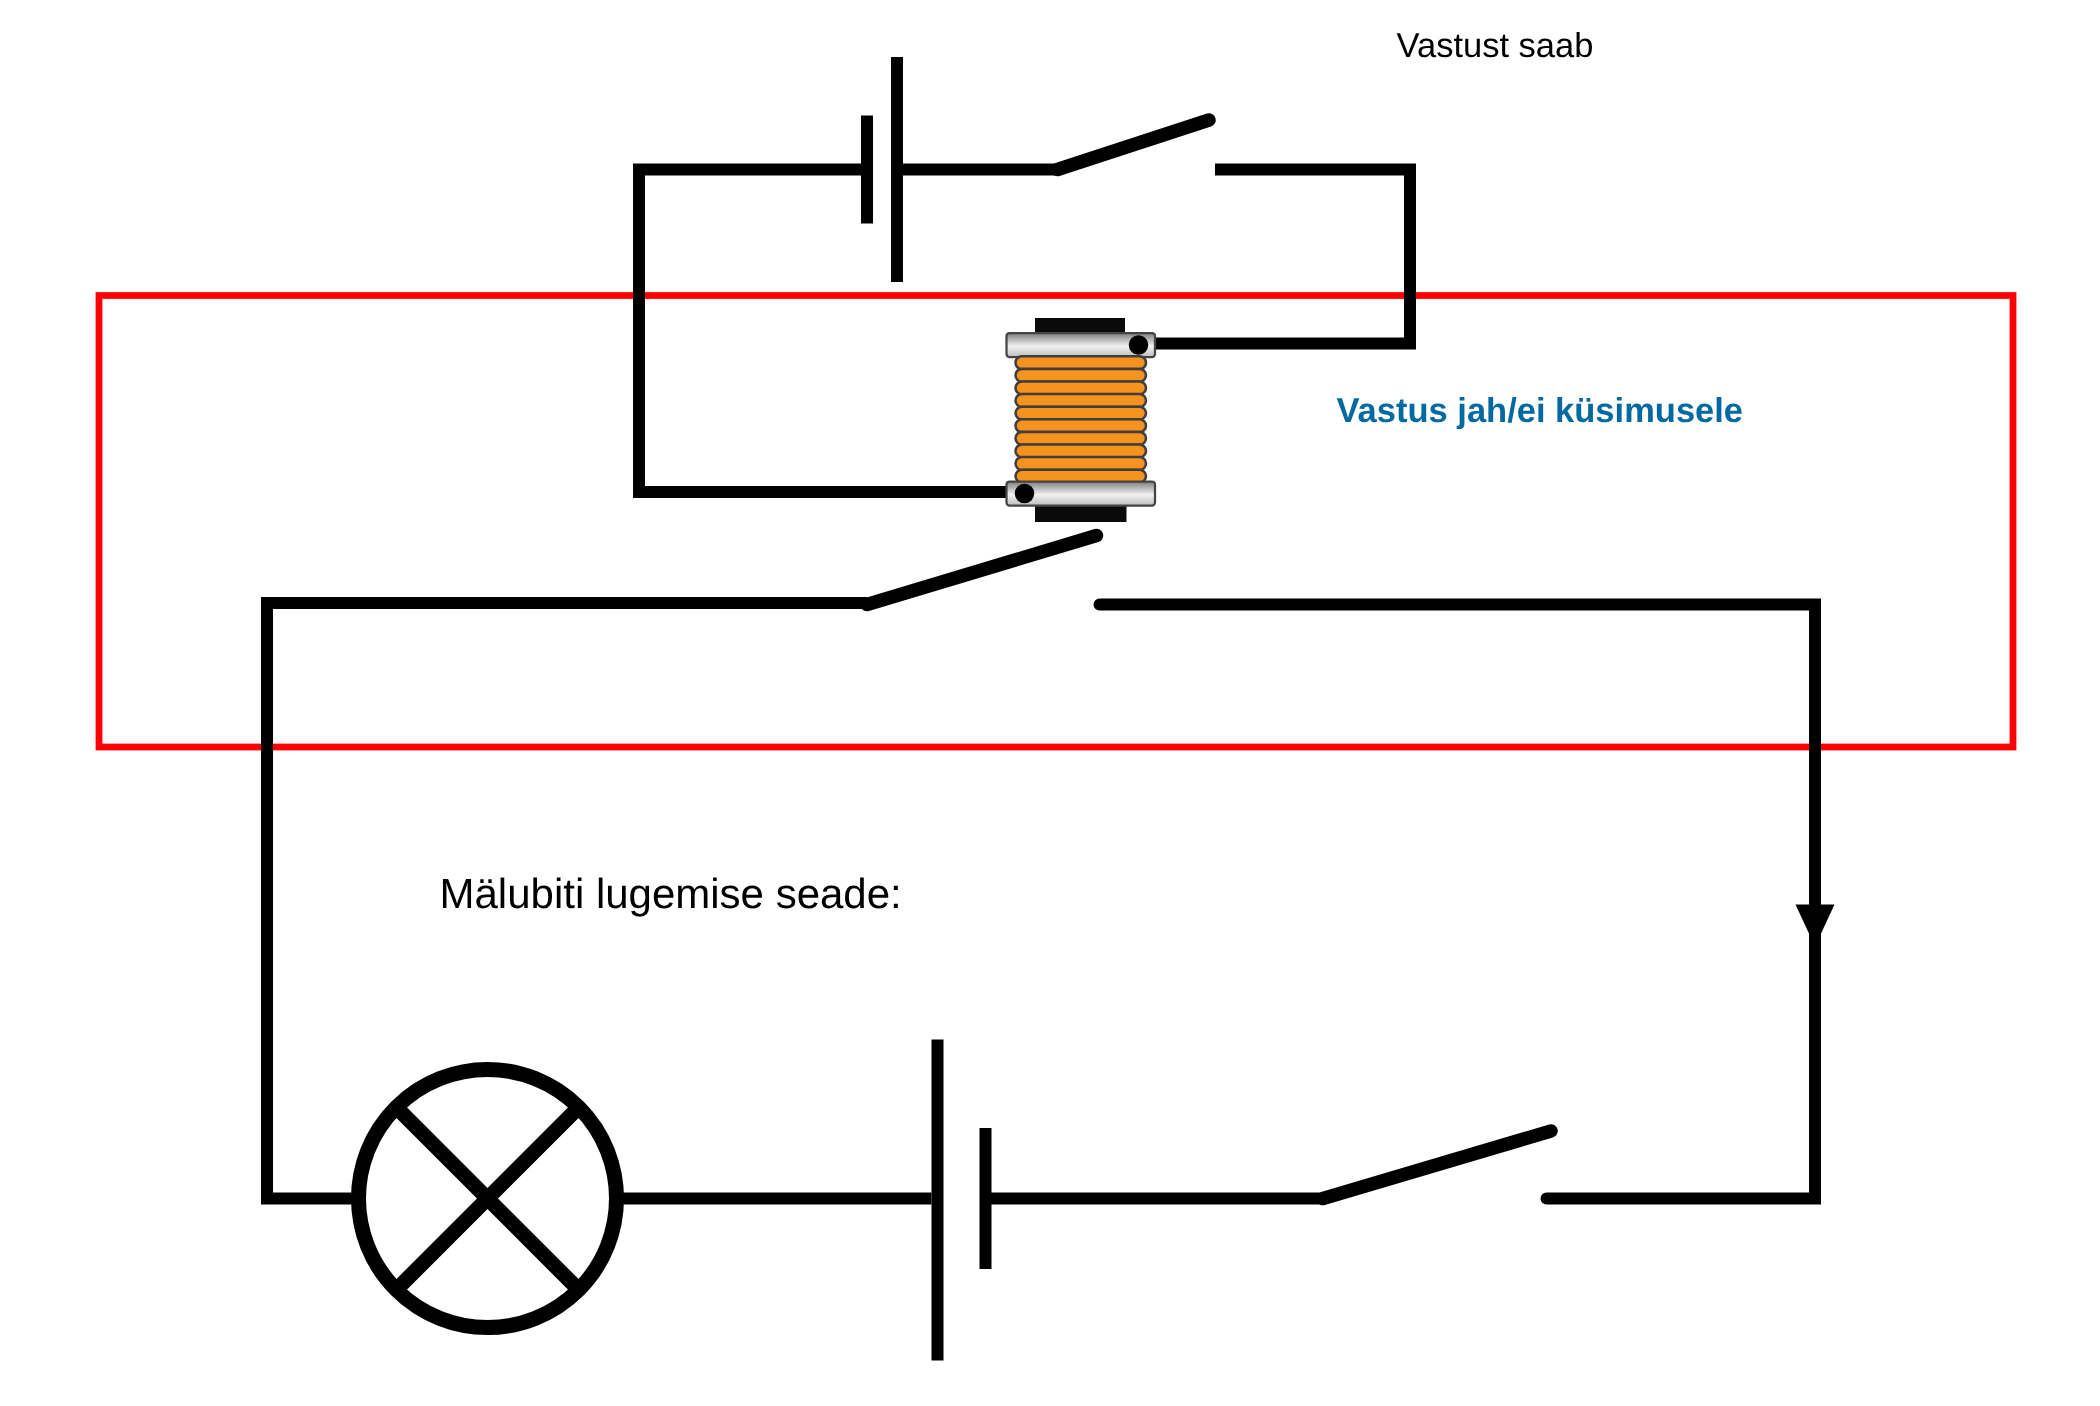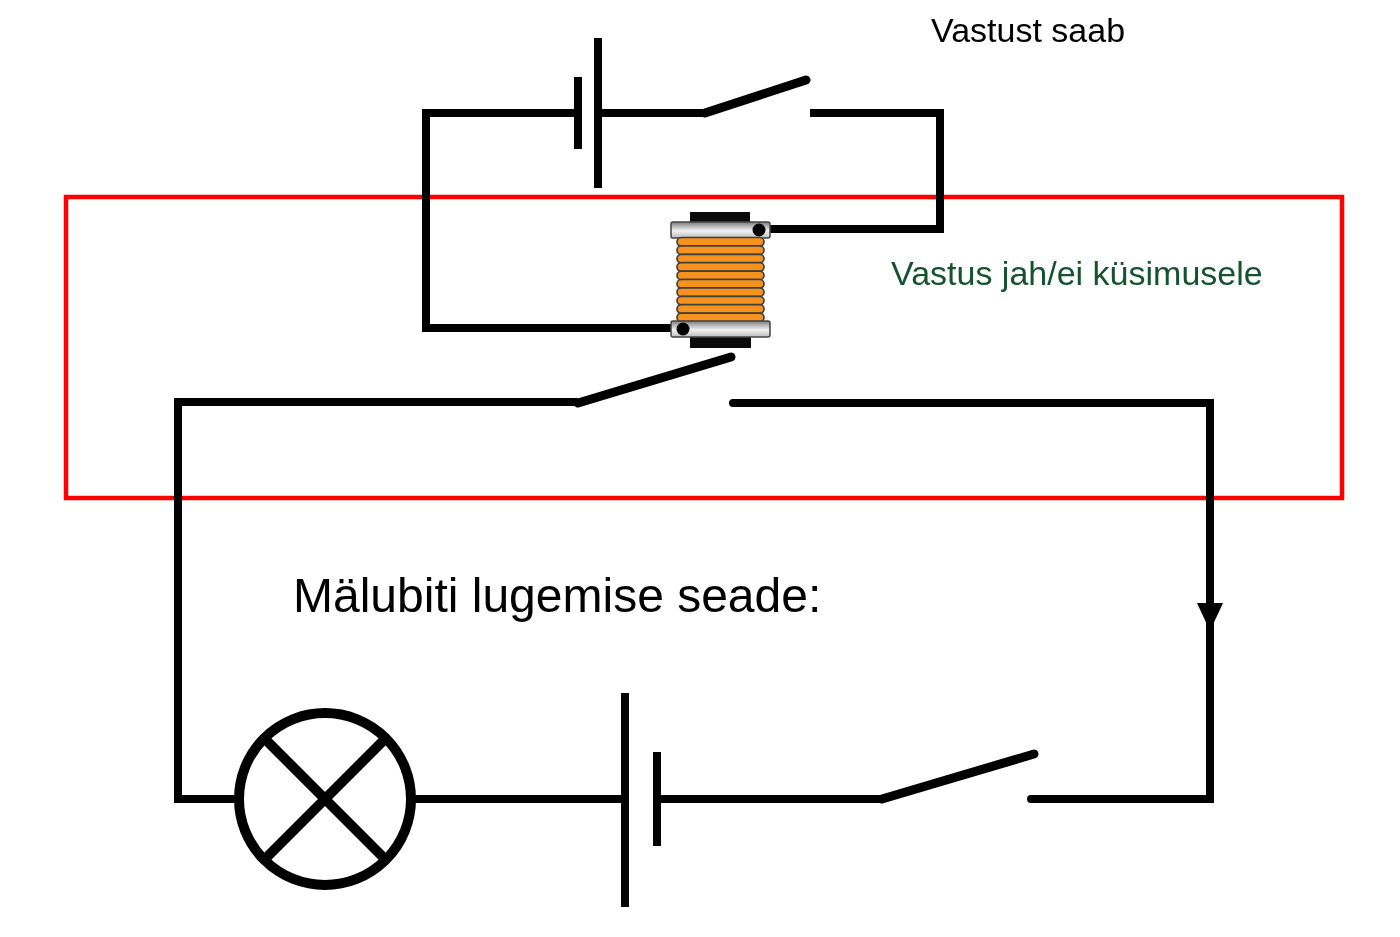--- a/index.html
+++ b/index.html
@@ -7,26 +7,26 @@
     position:relative;
     width:1400px;height:937px;
     background:#ffffff;
     font-family:"Liberation Sans", sans-serif;
     overflow:hidden;
   }
   #circuit-svg{position:absolute;left:0;top:0;}
   .note{
     position:absolute;
     color:#000;
-    font-size:34px;
+    font-size:23px;
     line-height:44px;
     white-space:nowrap;
   }
   .note .line{white-space:nowrap;}
-  #read-note{font-size:48px;line-height:45px;}
+  #read-note{font-size:28px;line-height:45px;}
 </style>
 </head>
 <body>
 
 <div id="canvas">
 
   <svg id="circuit-svg" width="1400" height="937" viewBox="0 0 1400 937">
     <defs>
       <linearGradient id="metalGrad" x1="0" y1="0" x2="0" y2="1">
         <stop offset="0" stop-color="#7d7d7d"></stop>
@@ -76,21 +76,21 @@
     <path d="M 625 693 V 907" stroke="#000" stroke-width="8"></path>
     <path d="M 657 752 V 846" stroke="#000" stroke-width="8"></path>
     <path d="M 657 799 H 884" stroke="#000" stroke-width="8"></path>
     <path d="M 882 799 L 1034 754" stroke="#000" stroke-width="9" stroke-linecap="round"></path>
   </svg>
 
   <div class="note" id="write-note" style="left:931px;top:8px;">
     <div class="line">Vastust saab</div>
   </div>
 
-  <div class="note" id="memory-note" style="left: 891px; top: 251px; color: #14532d;">
+  <div class="note" id="memory-note" style="left: 891px; top: 251px; color: #0369a1; font-weight: bold;">
     <div class="line">Vastus jah/ei küsimusele</div>
   </div>
 
   <div class="note" id="read-note" style="left:293px;top:573px;">
     <div class="line">Mälubiti lugemise seade:</div>
   </div>
 
 </div>
 
 </body></html>

